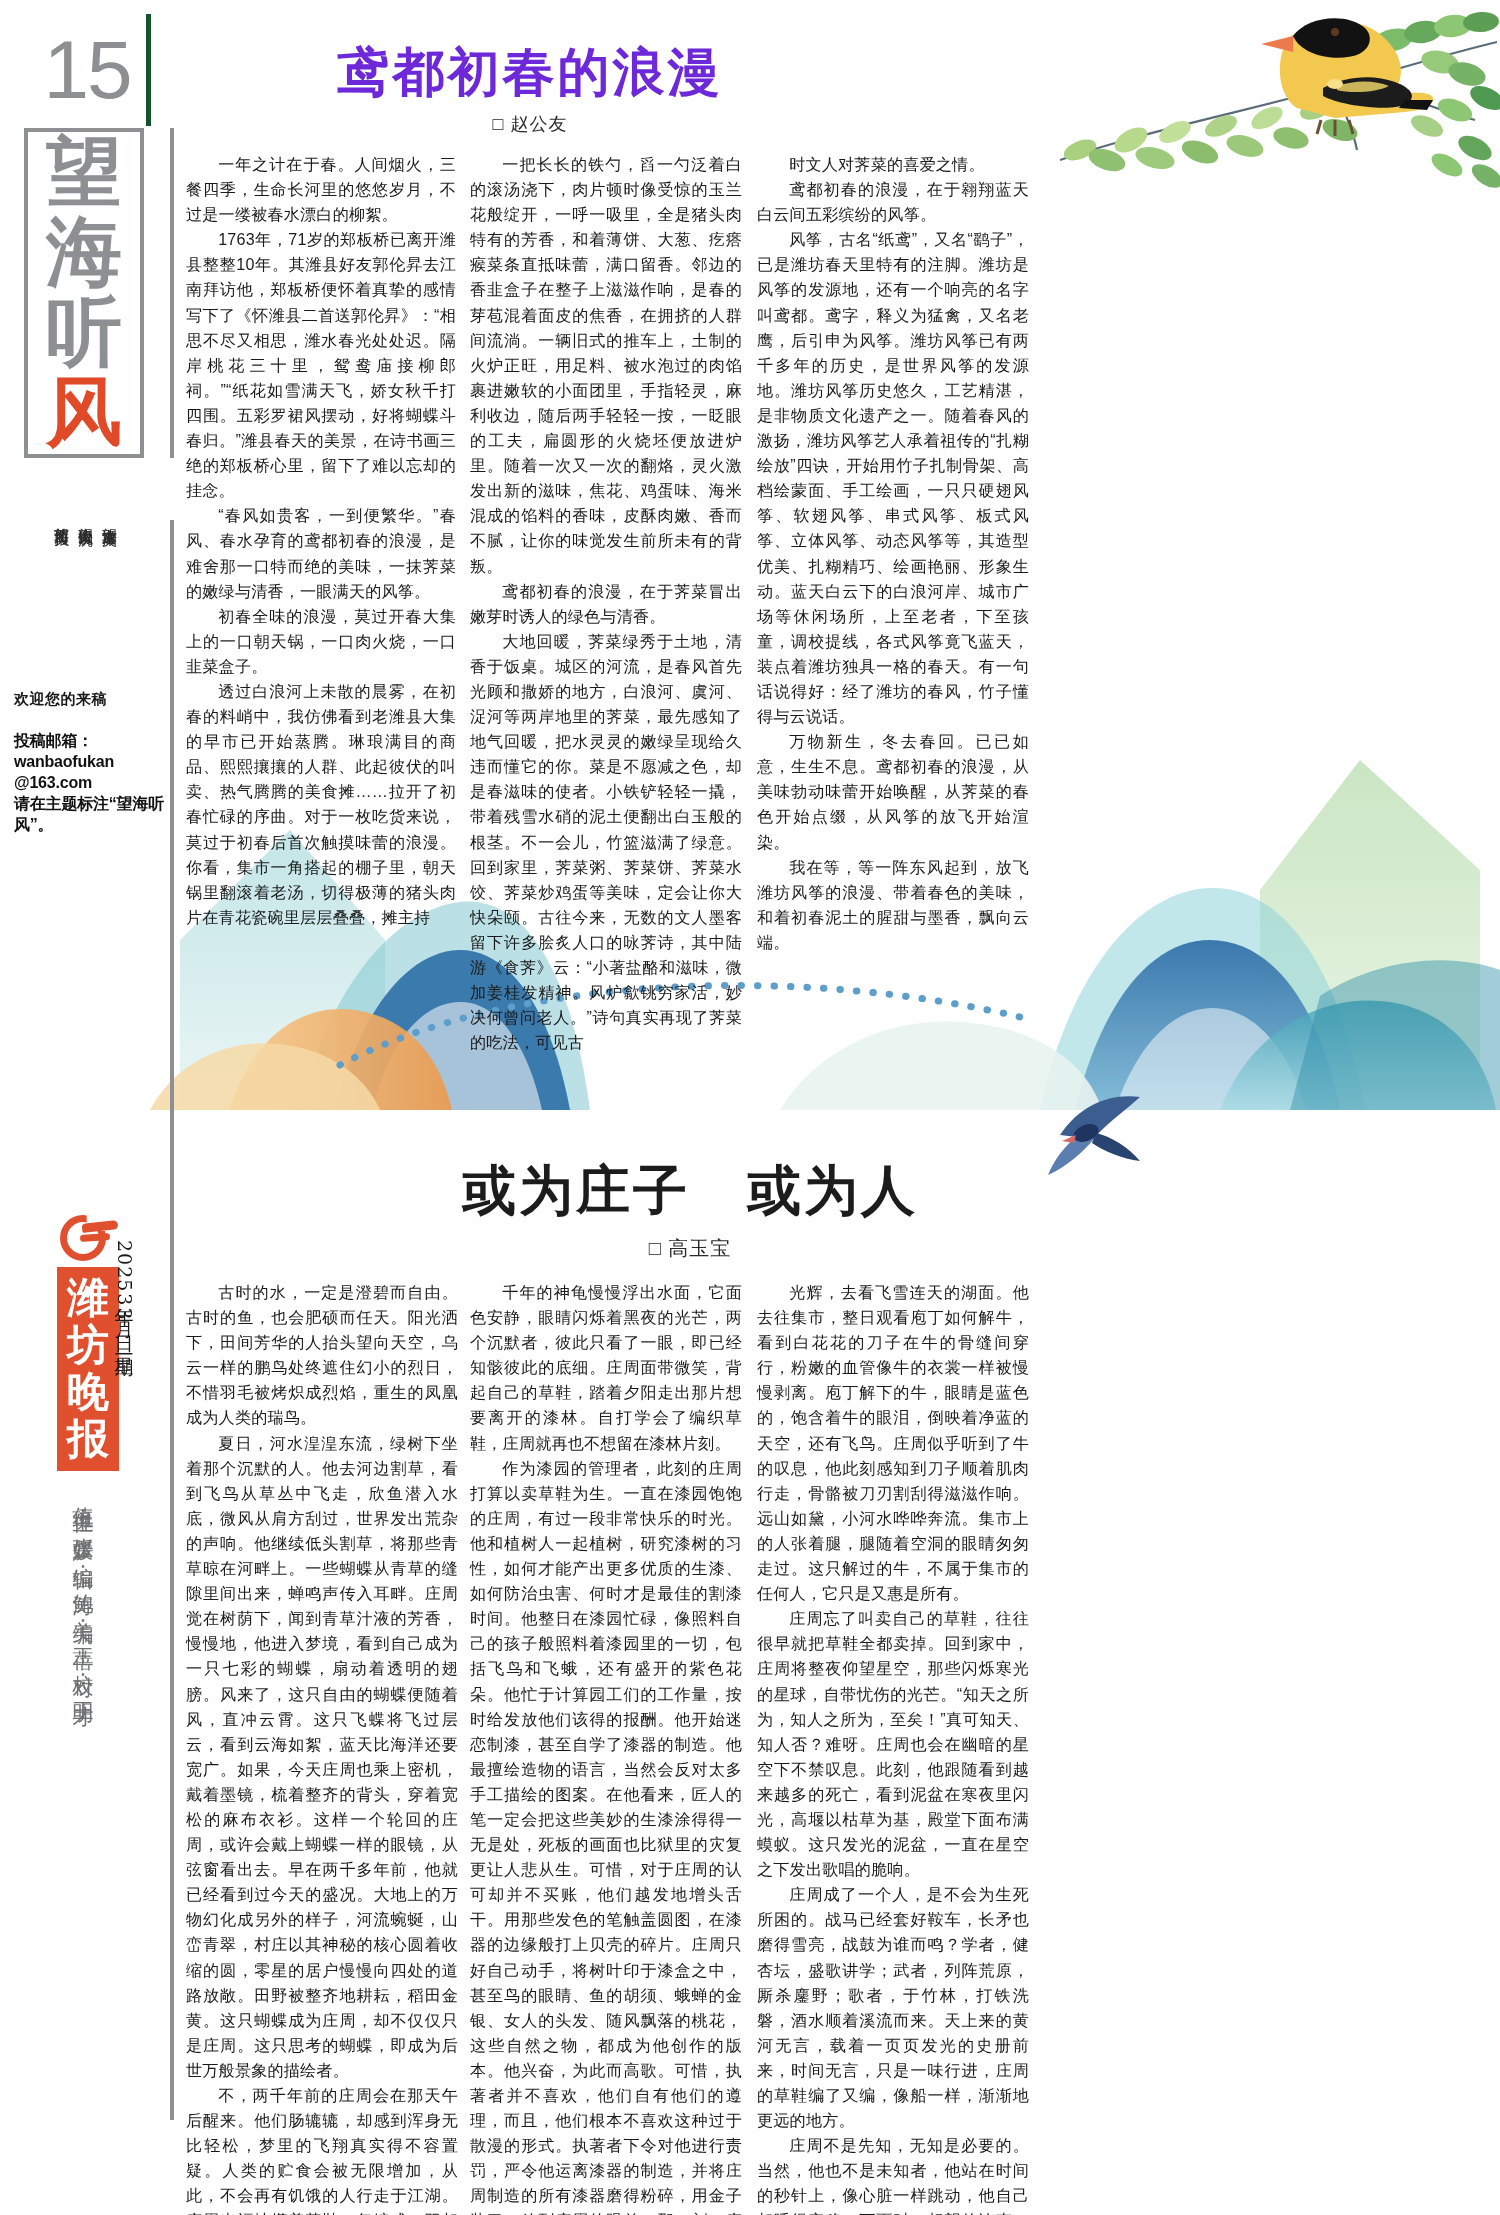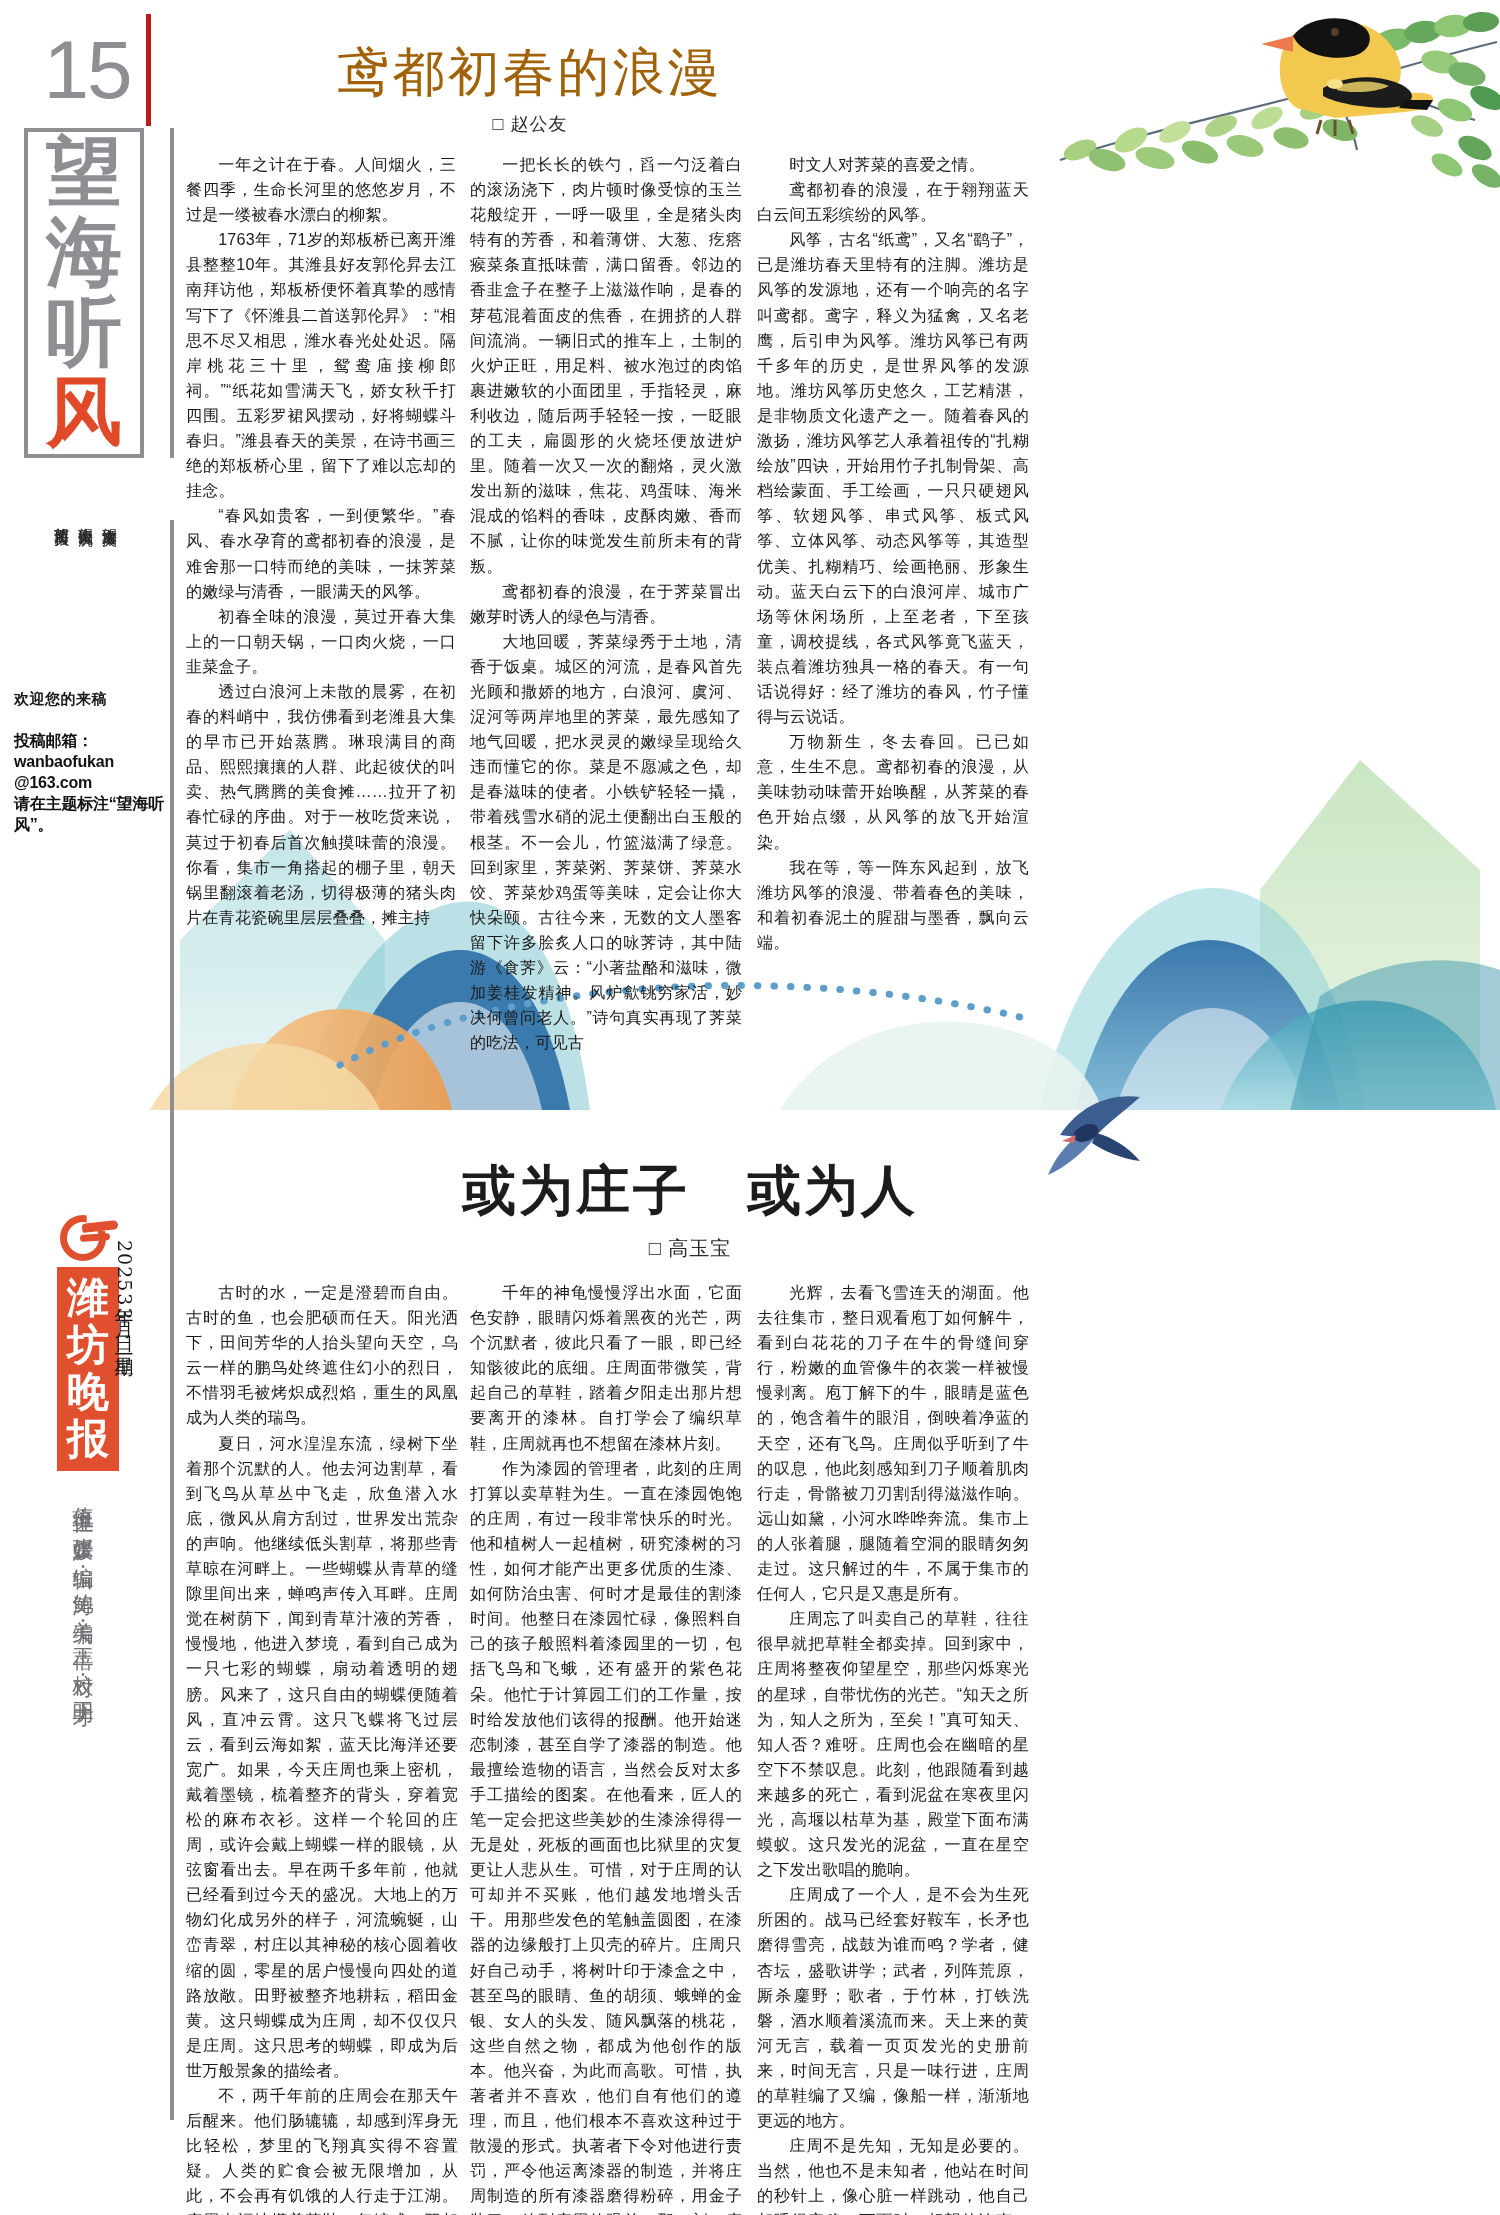--- a/index.html
+++ b/index.html
@@ -24,21 +24,21 @@
   
   #left-rail {
     position: absolute;
     left: 0; top: 0;
     width: 175px; height: 2215px;
   }
   #pagenum-box {
     position: absolute;
     left: 28px; top: 14px;
     width: 118px; height: 112px;
-    border-right: 5px solid #b91c1c;
+    border-right: 5px solid #14532d;
   }
   #pagenum {
     font-family: "Liberation Sans", sans-serif;
     font-size: 82px;
     font-weight: 400;
     color: #8d8f93;
     text-align: center;
     line-height: 112px;
     letter-spacing: -2px;
   }
@@ -184,23 +184,23 @@
   }
 
   
   #art1-head {
     position: absolute;
     left: 185px; top: 38px;
     width: 690px;
     text-align: center;
     font-family: "Liberation Sans", sans-serif;
     font-size: 52px;
-    font-weight: 400;
+    font-weight: 700;
     letter-spacing: 3px;
-    color: #a16207;
+    color: #6d28d9;
   }
   #art1-byline {
     position: absolute;
     left: 185px; top: 112px;
     width: 690px;
     text-align: center;
     font-family: "Liberation Sans", sans-serif;
     font-size: 18px;
     color: #2a2a2a;
     letter-spacing: 1px;

